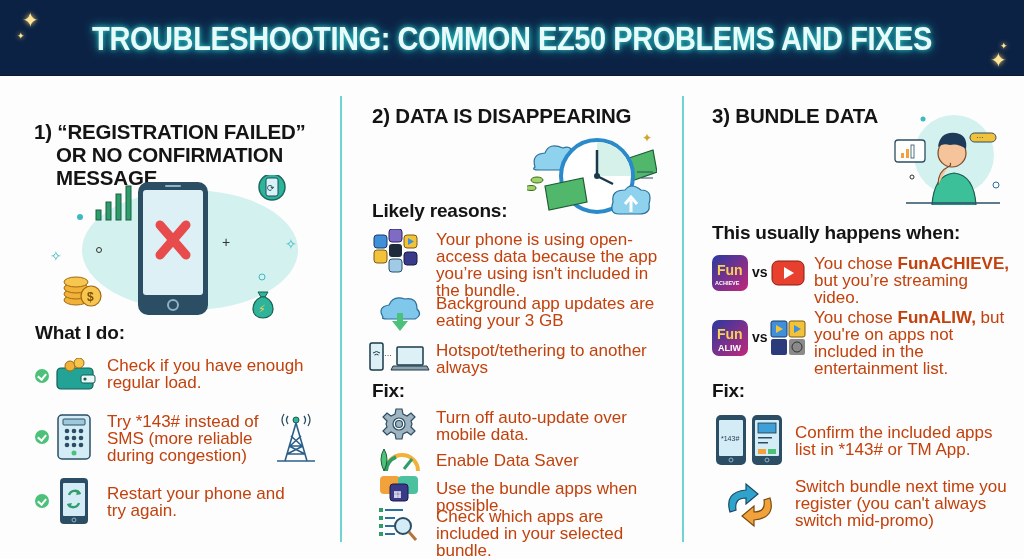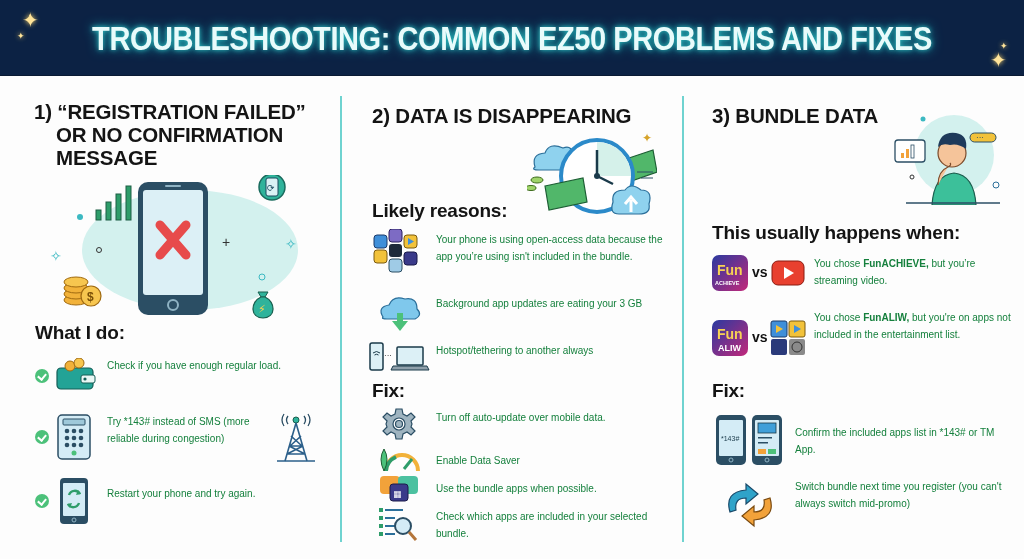--- a/index.html
+++ b/index.html
@@ -10,21 +10,21 @@
   .header h1 { position: absolute; left: 0; width: 1024px; top: 20px; text-align: center; font-family: "Liberation Sans", sans-serif; font-weight: 700; font-size: 33px; letter-spacing: -0.5px; color: #e8fbfb; text-shadow: 0 0 6px #2fc6c6, 0 0 12px #1aa3b0; transform: scaleX(0.88); }
   .sparkle { position: absolute; color: #ffe49a; text-shadow: 0 0 5px #ffd76a; line-height: 1; }
 
   .divider { position: absolute; top: 96px; height: 446px; width: 2px; background: #6fd3d0; }
 
   .col { position: absolute; top: 96px; }
   .title { font-weight: 700; font-size: 20.5px; line-height: 23px; color: #141414; letter-spacing: -0.2px; }
   .title .indent { display: block; padding-left: 22px; }
   .sub { font-weight: 700; font-size: 19px; color: #141414; letter-spacing: -0.2px; position: absolute; }
   .row { position: absolute; display: flex; align-items: flex-start; }
-  .row .txt { font-size: 10px; line-height: 17px; color: #15803d; }
+  .row .txt { font-size: 17px; line-height: 17px; color: #c2410c; }
   .row .txt b { font-weight: 700; }
   .check { position: absolute; width: 14px; height: 14px; border-radius: 50%; background: #4cc17a; }
   .check::after { content: ""; position: absolute; left: 4px; top: 3px; width: 4px; height: 6px; border: solid #fff; border-width: 0 2px 2px 0; transform: rotate(40deg); }
   .ic { position: absolute; }
   svg { display: block; }
 </style>
 </head>
 <body>
 
 <div class="header">
@@ -33,21 +33,21 @@
   <span class="sparkle" style="left:29px;top:13px;font-size:5px;">•</span>
   <h1>TROUBLESHOOTING: COMMON EZ50 PROBLEMS AND FIXES</h1>
   <span class="sparkle" style="left:1000px;top:42px;font-size:9px;">✦</span>
   <span class="sparkle" style="left:990px;top:50px;font-size:20px;">✦</span>
 </div>
 
 <div class="divider" style="left:340px;"></div>
 <div class="divider" style="left:682px;"></div>
 
 <div class="col" style="left:34px;width:300px;">
-  <div class="title" style="margin-top:4px;">
+  <div class="title" style="margin-top:24px;">
     <span>1)</span>
     <span>“REGISTRATION FAILED”</span>
     <span class="indent">OR NO CONFIRMATION</span>
     <span class="indent">MESSAGE</span>
   </div>
 </div>
 
 <div class="ic" style="left:50px;top:175px;">
   <svg width="260" height="140" viewBox="0 0 260 140">
     <ellipse cx="140" cy="75" rx="108" ry="60" fill="#d3f1ee"></ellipse>

